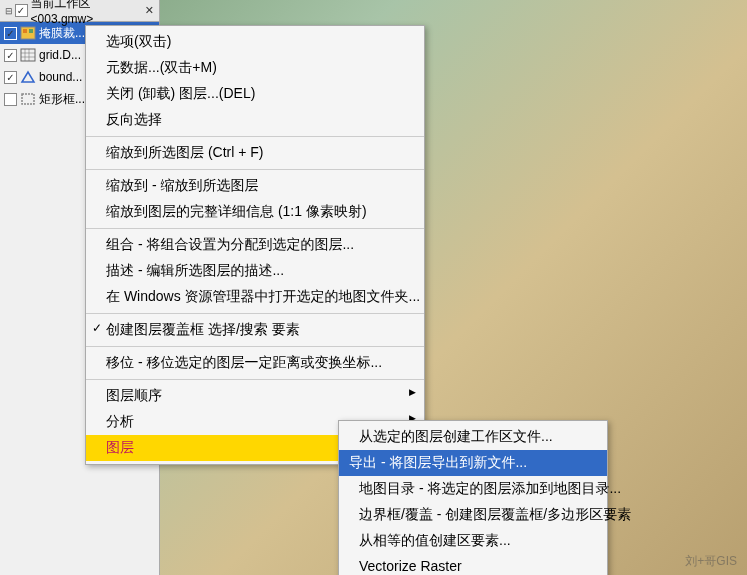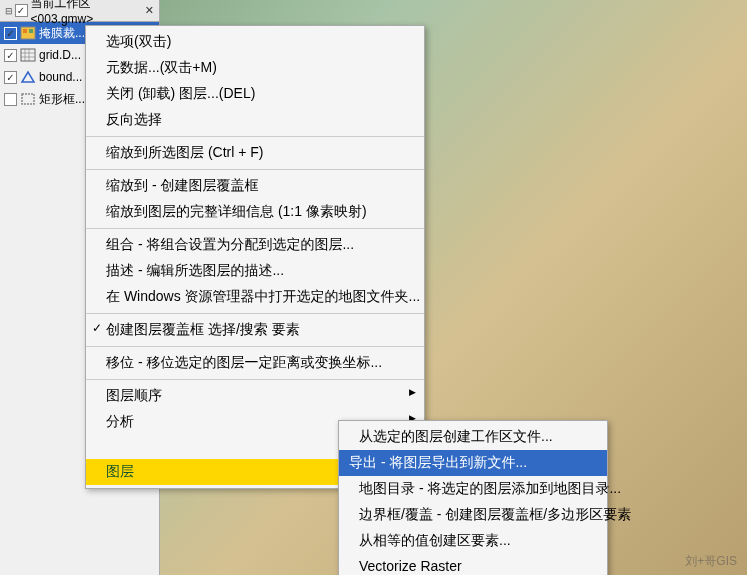--- a/index.html
+++ b/index.html
@@ -124,23 +124,22 @@
     }
 
     .menu-separator {
       height: 1px;
       background: #ccc;
       margin: 3px 0;
     }
 
     .menu-item.highlighted {
       background: #ffd700;
-      color: #14532d;
+      color: #be185d;
       font-weight: normal;
-      margin-top: 24px;
     }
 
     
     .submenu {
       position: absolute;
       left: 338px;
       top: 420px;
       width: 270px;
       background: #f5f5f5;
       border: 1px solid #aaa;
@@ -242,21 +241,21 @@
   </div>
   <div class="menu-item">
     <span>反向选择</span>
   </div>
   <div class="menu-separator"></div>
   <div class="menu-item">
     <span>缩放到所选图层 (Ctrl + F)</span>
   </div>
   <div class="menu-separator"></div>
   <div class="menu-item">
-    <span>缩放到 - 创建图层覆盖框</span>
+    <span>缩放到 - 缩放到所选图层</span>
   </div>
   <div class="menu-item">
     <span>缩放到图层的完整详细信息 (1:1 像素映射)</span>
   </div>
   <div class="menu-separator"></div>
   <div class="menu-item">
     <span>组合 - 将组合设置为分配到选定的图层...</span>
   </div>
   <div class="menu-item">
     <span>描述 - 编辑所选图层的描述...</span>

